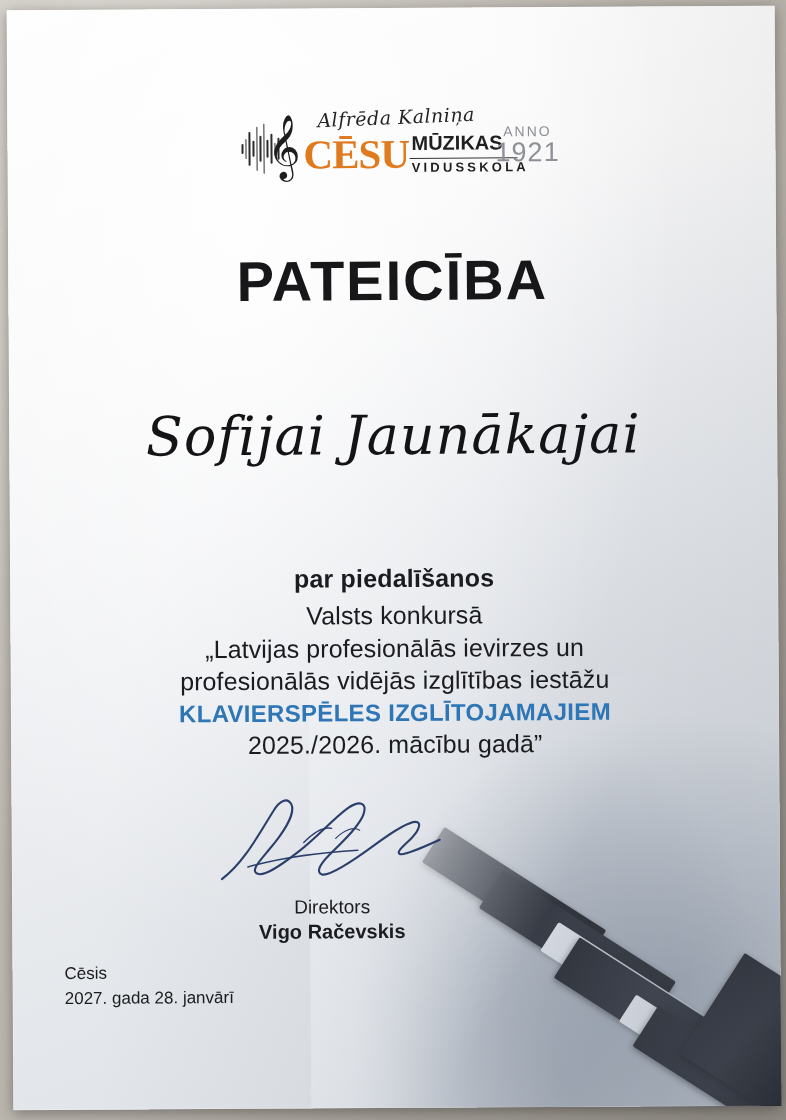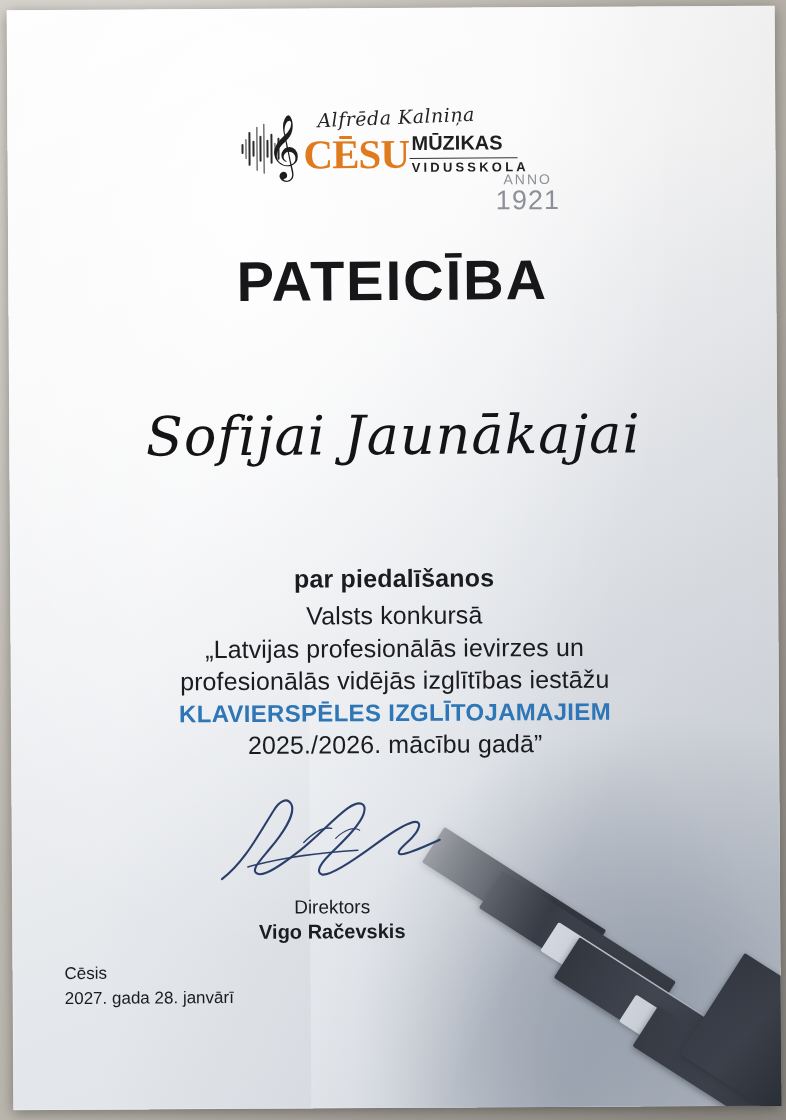--- a/index.html
+++ b/index.html
@@ -178,21 +178,20 @@
     width: 108px;
     height: 1px;
     background: #333;
   }
   #anno {
     position: absolute;
     left: 254px;
     top: 18px;
     text-align: center;
     color: #8d9096;
-    margin-top: 48px;
   }
   #anno .anno-word {
     font-size: 14px;
     letter-spacing: 2px;
   }
   #anno .anno-year {
     font-size: 27px;
     letter-spacing: 1px;
     margin-top: -2px;
   }

